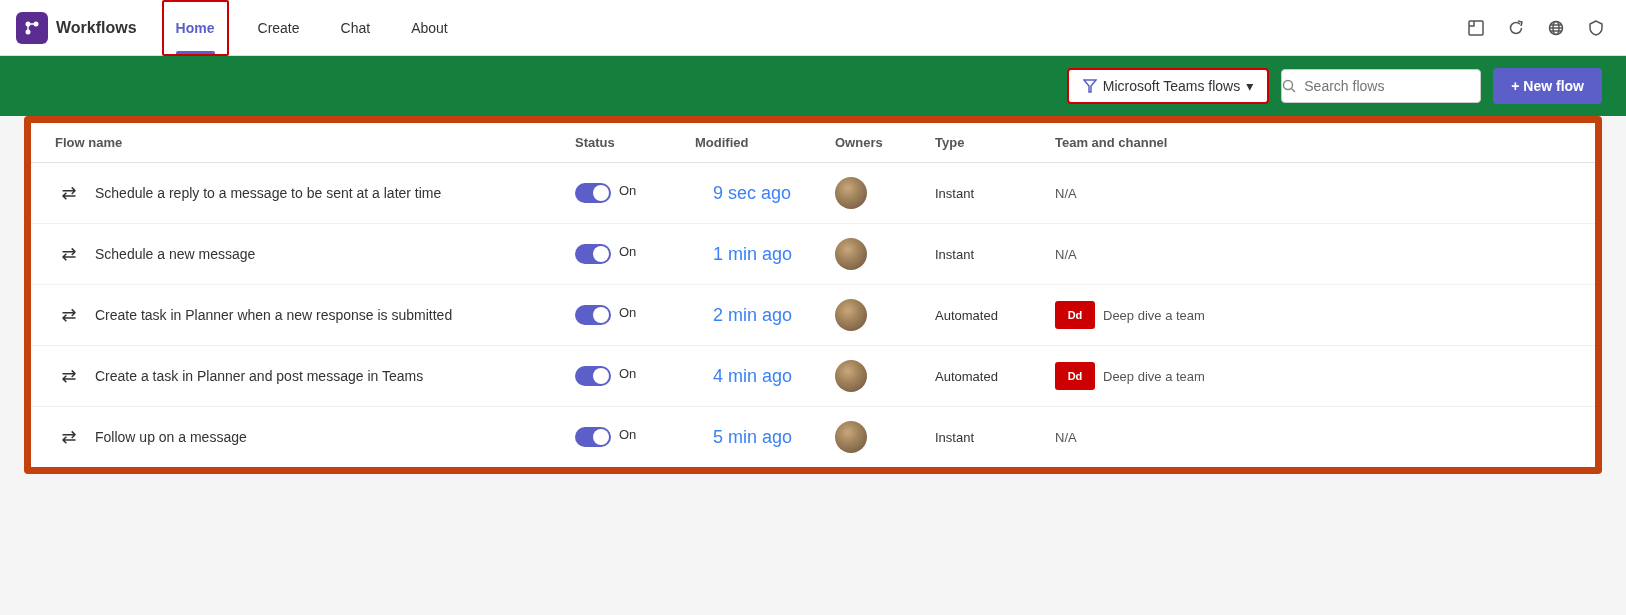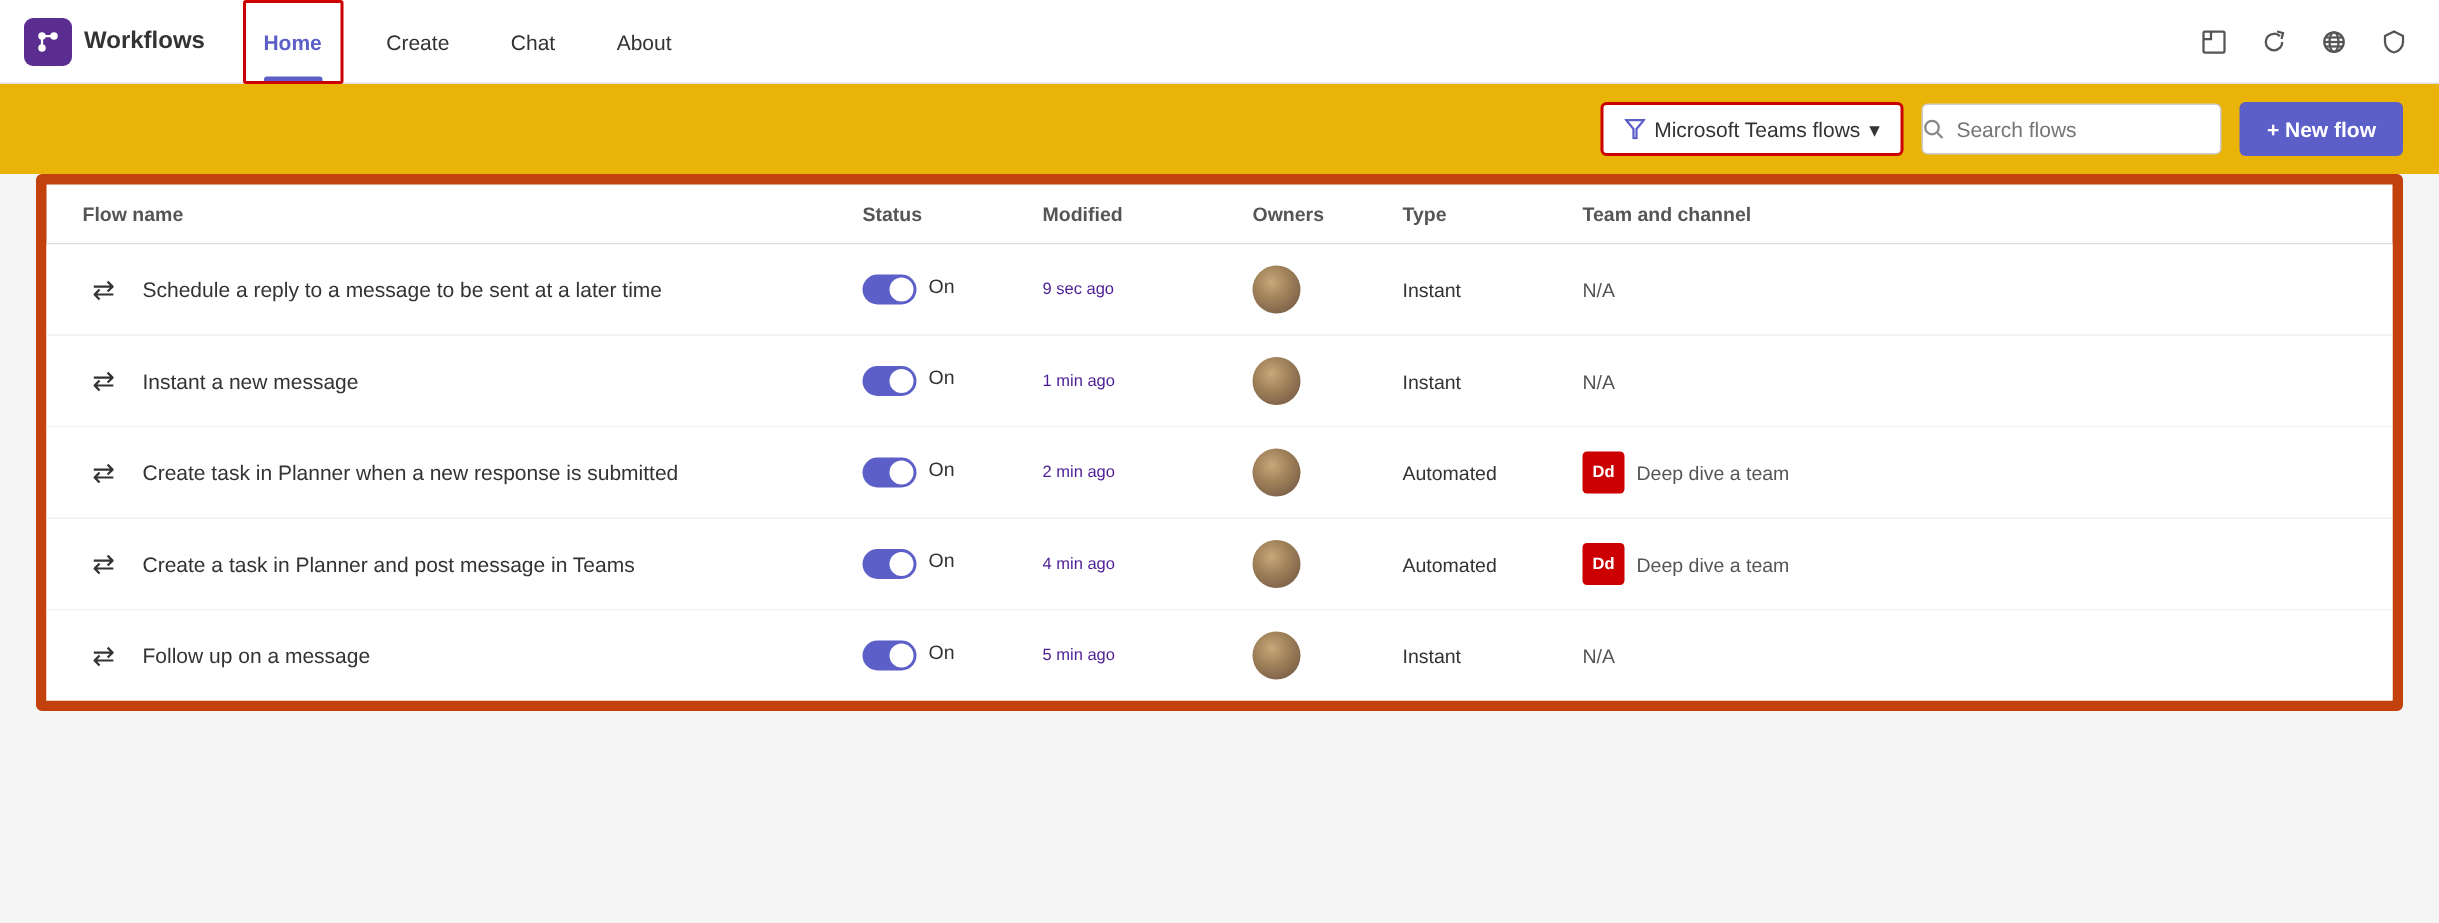--- a/index.html
+++ b/index.html
@@ -84,21 +84,21 @@
       font-size: 16px;
     }
 
     
     .toolbar {
       display: flex;
       align-items: center;
       justify-content: flex-end;
       padding: 12px 24px;
       gap: 12px;
-      background: #eab308;
+      background: #15803d;
     }
     .filter-btn {
       display: flex;
       align-items: center;
       gap: 6px;
       border: 2px solid #c00;
       border-radius: 4px;
       padding: 8px 14px;
       background: #fff;
       cursor: pointer;
@@ -216,21 +216,21 @@
       border-radius: 50%;
       background: radial-gradient(circle at 40% 35%, #c9a77a 0%, #a0825a 40%, #6b5040 100%);
     }
 
     .team-cell {
       display: flex;
       align-items: center;
       gap: 8px;
     }
     .team-badge {
-      width: 28px;
+      width: 40px;
       height: 28px;
       background: #c00;
       border-radius: 3px;
       display: flex;
       align-items: center;
       justify-content: center;
       font-size: 11px;
       font-weight: 700;
       color: #fff;
     }
@@ -238,21 +238,21 @@
       font-size: 13px;
       color: #555;
       max-width: 120px;
       overflow: hidden;
       text-overflow: ellipsis;
       white-space: nowrap;
     }
 
     .na-text { color: #555; font-size: 13px; }
     .type-text { font-size: 13px; color: #333; }
-    .modified-text { font-size: 11px; color: #4c1d95; }
+    .modified-text { font-size: 18px; color: #3b82f6; margin-left: 18px; }
   </style>
 </head>
 <body>
 
 <div class="top-nav">
   <div class="nav-logo">
     <div class="nav-logo-icon">
       <svg width="18" height="18" viewBox="0 0 18 18" fill="none">
         <circle cx="5" cy="5" r="2.5" fill="white"></circle>
         <circle cx="13" cy="5" r="2.5" fill="white"></circle>
@@ -350,21 +350,21 @@
     <div>
       <div class="avatar-img"></div>
     </div>
     <div class="type-text">Instant</div>
     <div class="na-text">N/A</div>
   </div>
 
   <div class="table-row">
     <div class="flow-name-cell">
       <div class="flow-icon">⇄</div>
-      <span>Instant a new message</span>
+      <span>Schedule a new message</span>
     </div>
     <div class="toggle-cell">
       <div class="toggle"></div>
       <span class="toggle-label">On</span>
     </div>
     <div class="modified-text">1 min ago</div>
     <div>
       <div class="avatar-img"></div>
     </div>
     <div class="type-text">Instant</div>

